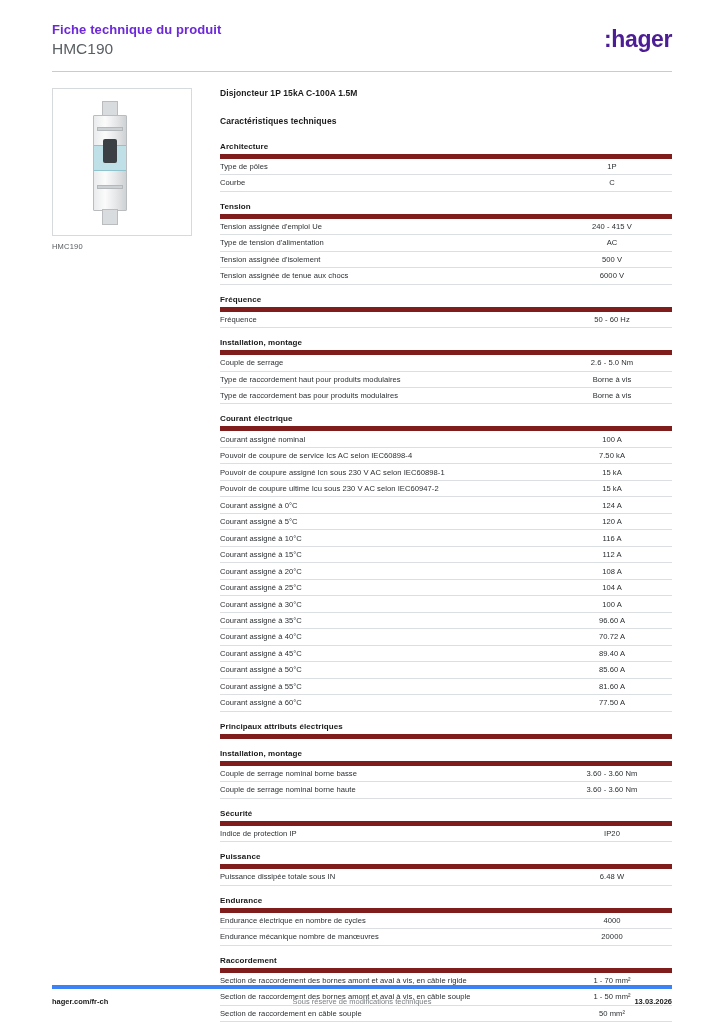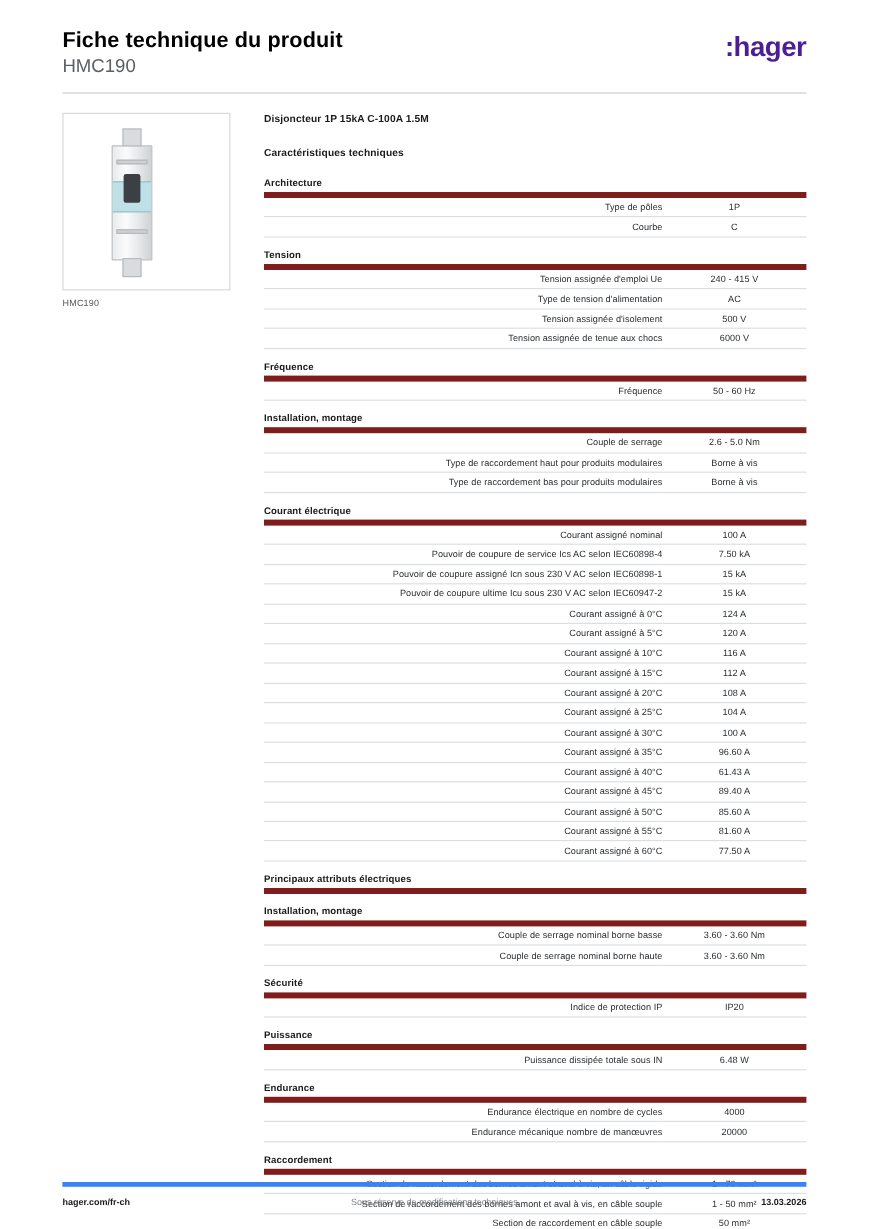--- a/index.html
+++ b/index.html
@@ -23,23 +23,23 @@
   .header {
     display: flex;
     align-items: flex-start;
     justify-content: space-between;
     padding-top: 22px;
     padding-bottom: 12px;
     border-bottom: 1px solid #c9ccce;
   }
   .header-titles { line-height: 1.25; }
   .doc-title {
-    font-size: 18px;
+    font-size: 13px;
     font-weight: bold;
-    color: #000000;
+    color: #6d28d9;
     letter-spacing: 0.1px;
   }
   .doc-subtitle {
     font-size: 15.5px;
     font-weight: normal;
     color: #5a5f63;
     margin-top: 1px;
   }
   .brand {
     font-size: 23px;
@@ -160,21 +160,21 @@
     table-layout: fixed;
   }
   table.spec tr { border-bottom: 1px solid #dcdfe1; }
   table.spec td {
     font-size: 7.6px;
     color: #2a2e31;
     padding: 3.2px 0 3.2px 0;
     line-height: 1.2;
     letter-spacing: 0.05px;
   }
-  td.label { text-align: right; margin-left: 40px; }
+  td.label { text-align: left; margin-left: 40px; }
   td.value { text-align: center; width: 120px; white-space: nowrap; }
 
   
   .footer {
     position: absolute;
     left: 52px;
     right: 52px;
     bottom: 18px;
     border-top: 4px solid #3b82f6;
     padding-top: 8px;
@@ -343,21 +343,21 @@
                 <tr>
                   <td class="label">Courant assigné à 30°C</td>
                   <td class="value">100 A</td>
                 </tr>
                 <tr>
                   <td class="label">Courant assigné à 35°C</td>
                   <td class="value">96.60 A</td>
                 </tr>
                 <tr>
                   <td class="label">Courant assigné à 40°C</td>
-                  <td class="value">61.43 A</td>
+                  <td class="value">70.72 A</td>
                 </tr>
                 <tr>
                   <td class="label">Courant assigné à 45°C</td>
                   <td class="value">89.40 A</td>
                 </tr>
                 <tr>
                   <td class="label">Courant assigné à 50°C</td>
                   <td class="value">85.60 A</td>
                 </tr>
                 <tr>

